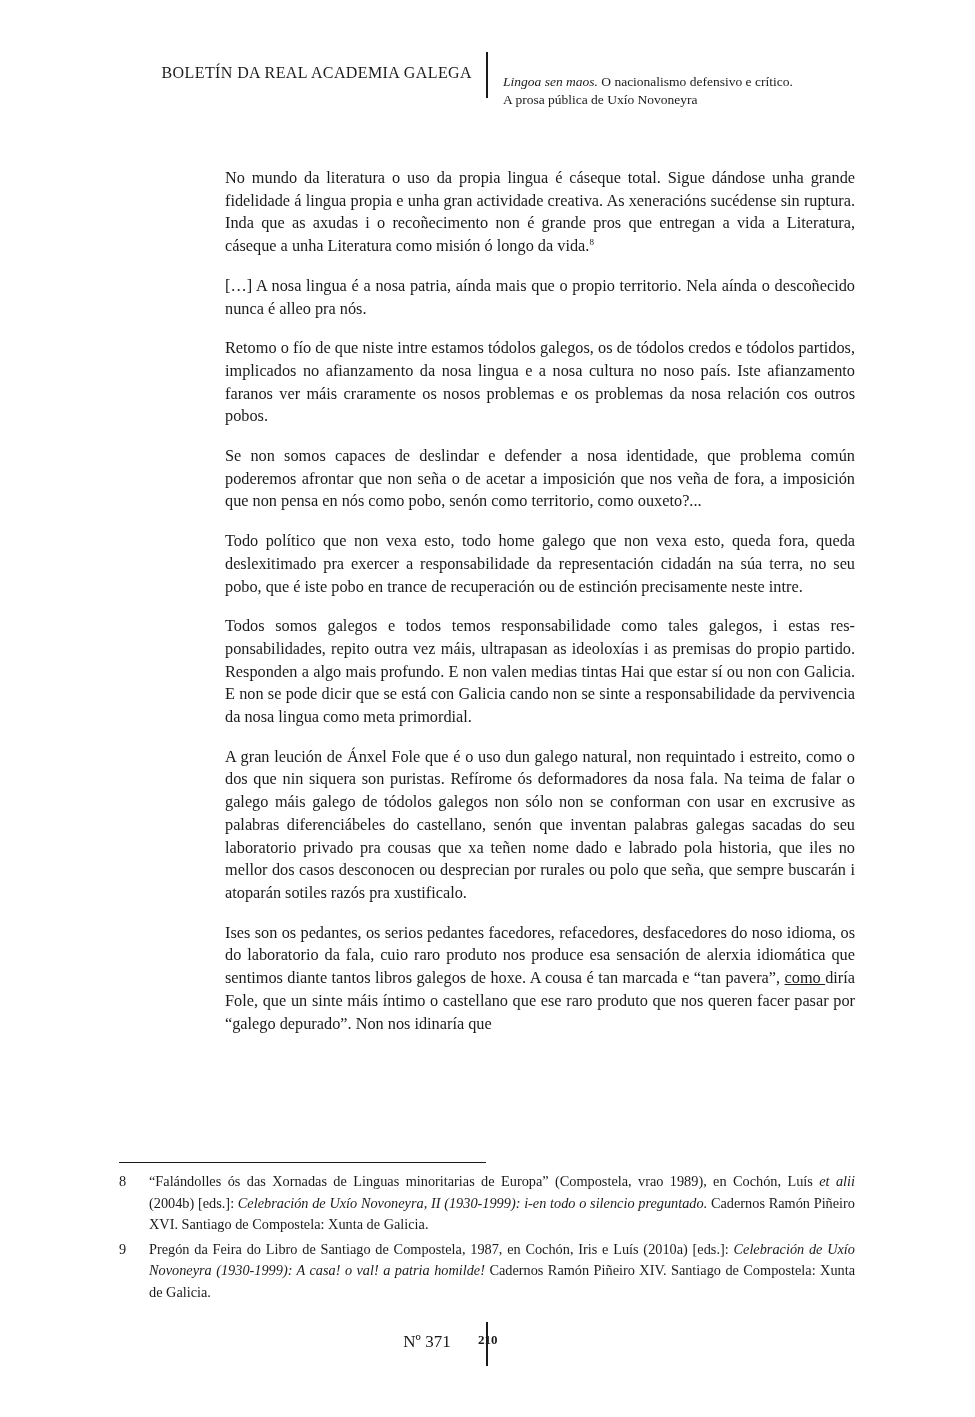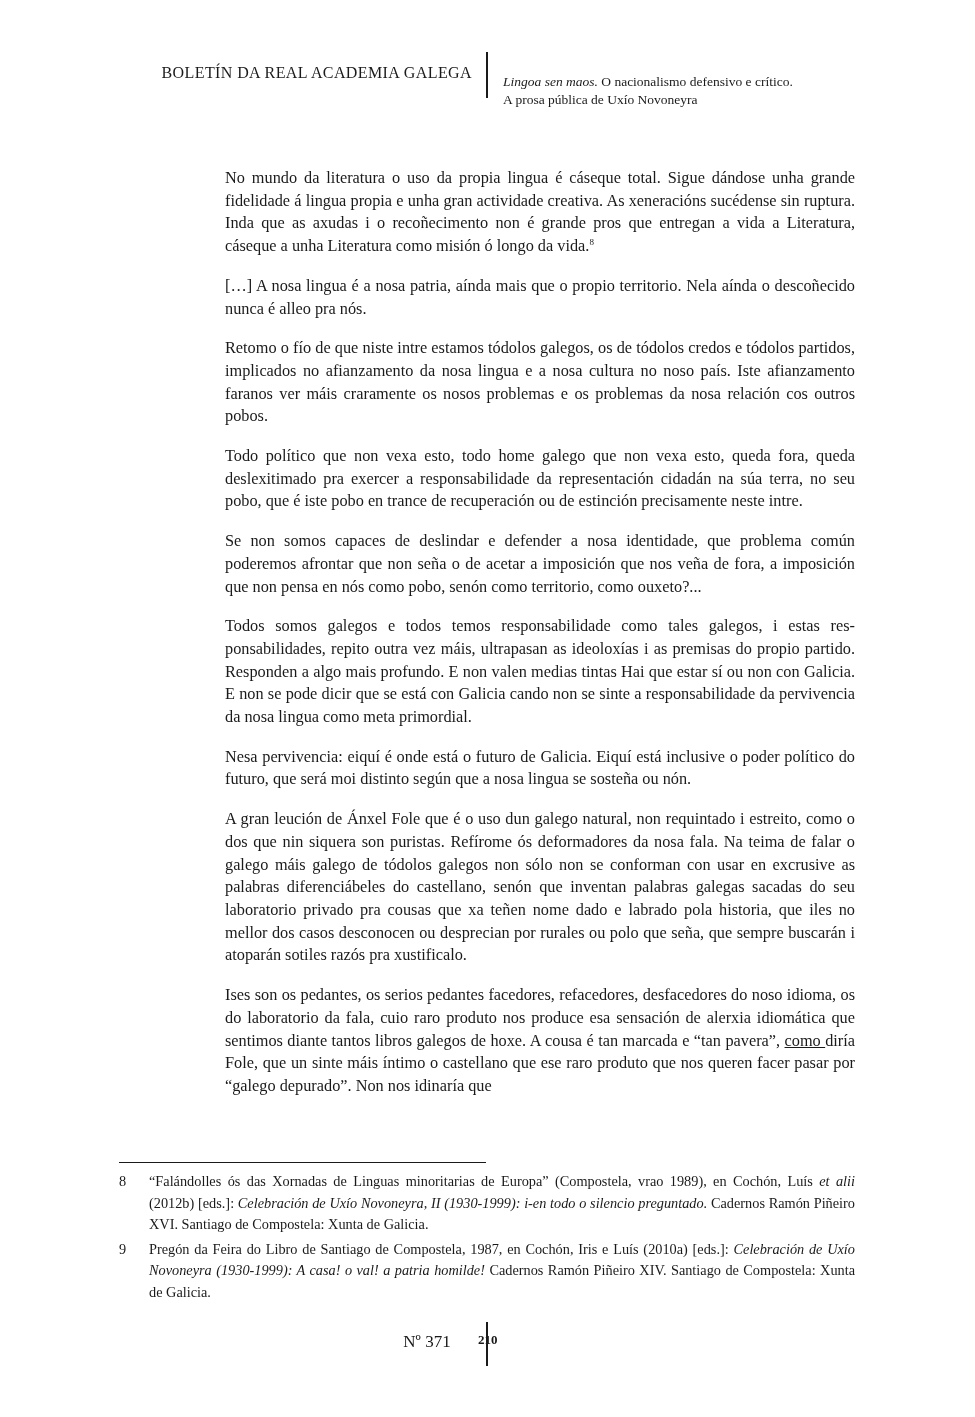--- a/index.html
+++ b/index.html
@@ -31,33 +31,32 @@
 <div class="header-divider"></div>
 <div class="header-right">
   <div><em>Lingoa sen maos.</em><span> O nacionalismo defensivo e crítico.</span></div>
   <div>A prosa pública de Uxío Novoneyra</div>
 </div>
 
 <div class="body">
   <p><span>No mundo da literatura o uso da propia lingua é cáseque total. Sigue dándose unha grande fidelidade á lingua propia e unha gran actividade creativa. As xeneracións sucédense sin ruptura. Inda que as axudas i o recoñecimento non é grande pros que entregan a vida a Literatura, cáseque a unha Literatura como misión ó longo da vida.</span><sup>8</sup></p>
   <p>[…] A nosa lingua é a nosa patria, aínda mais que o propio territorio. Nela aínda o descoñecido nunca é alleo pra nós.</p>
   <p>Retomo o fío de que niste intre estamos tódolos galegos, os de tódolos credos e tódo­los partidos, implicados no afianzamento da nosa lingua e a nosa cultura no noso país. Iste afianzamento faranos ver máis craramente os nosos problemas e os problemas da nosa relación cos outros pobos.</p>
+  <p>Se non somos capaces de deslindar e defender a nosa identidade, que problema común poderemos afrontar que non seña o de acetar a imposición que nos veña de fora, a imposición que non pensa en nós como pobo, senón como territorio, como ouxeto?...</p>
   <p>Todo político que non vexa esto, todo home galego que non vexa esto, queda fora, queda deslexitimado pra exercer a responsabilidade da representación cidadán na súa terra, no seu pobo, que é iste pobo en trance de recuperación ou de estinción precisa­mente neste intre.</p>
-  <p>Se non somos capaces de deslindar e defender a nosa identidade, que problema común poderemos afrontar que non seña o de acetar a imposición que nos veña de fora, a imposición que non pensa en nós como pobo, senón como territorio, como ouxeto?...</p>
   <p>Todos somos galegos e todos temos responsabilidade como tales galegos, i estas res­ponsabilidades, repito outra vez máis, ultrapasan as ideoloxías i as premisas do propio partido. Responden a algo mais profundo. E non valen medias tintas Hai que estar sí ou non con Galicia. E non se pode dicir que se está con Galicia cando non se sinte a responsabilidade da pervivencia da nosa lingua como meta primordial.</p>
-  <p>Nesa pervivencia: eiquí é onde está o futuro de Galicia. Eiquí está inclusive o poder político do futuro, que será moi distinto según que a nosa lingua se sosteña ou nón.</p>
   <p>A gran leución de Ánxel Fole que é o uso dun galego natural, non requintado i estrei­to, como o dos que nin siquera son puristas. Refírome ós deformadores da nosa fala. Na teima de falar o galego máis galego de tódolos galegos non sólo non se conforman con usar en excrusive as palabras diferenciábeles do castellano, senón que inventan palabras galegas sacadas do seu laboratorio privado pra cousas que xa teñen nome dado e labrado pola historia, que iles no mellor dos casos desconocen ou desprecian por rurales ou polo que seña, que sempre buscarán i atoparán sotiles razós pra xustificalo.</p>
   <p><span>Ises son os pedantes, os serios pedantes facedores, refacedores, desfacedores do noso idioma, os do laboratorio da fala, cuio raro produto nos produce esa sensación de aler­xia idiomática que sentimos diante tantos libros galegos de hoxe. A cousa é tan mar­cada e “tan pavera”, </span><u>como </u><span>diría Fole, que un sinte máis íntimo o castellano que ese raro produto que nos queren facer pasar por “galego depurado”. Non nos idinaría que</span></p>
 </div>
 
 <div class="fn-rule"></div>
 <div class="footnotes">
   <div class="fn">
     <span class="fn-num">8</span>
-    <span class="fn-text"><span>“Falándolles ós das Xornadas de Linguas minoritarias de Europa” (Compostela, vrao 1989), en Cochón, Luís </span><i>et alii</i><span> (2012b) [eds.]: </span><i>Celebración de Uxío Novoneyra, II (1930-1999): i-en todo o silencio preguntado.</i><span> Cadernos Ramón Piñeiro XVI. Santiago de Compostela: Xunta de Galicia.</span></span>
+    <span class="fn-text"><span>“Falándolles ós das Xornadas de Linguas minoritarias de Europa” (Compostela, vrao 1989), en Cochón, Luís </span><i>et alii</i><span> (2004b) [eds.]: </span><i>Celebración de Uxío Novoneyra, II (1930-1999): i-en todo o silencio preguntado.</i><span> Cadernos Ramón Piñeiro XVI. Santiago de Compostela: Xunta de Galicia.</span></span>
   </div>
   <div class="fn">
     <span class="fn-num">9</span>
     <span class="fn-text"><span>Pregón da Feira do Libro de Santiago de Compostela, 1987, en Cochón, Iris e Luís (2010a) [eds.]: </span><i>Cele­bración de Uxío Novoneyra (1930-1999): A casa! o val! a patria homilde!</i><span> Cadernos Ramón Piñeiro XIV. Santiago de Compostela: Xunta de Galicia.</span></span>
   </div>
 </div>
 
 <div class="footer-left">Nº 371</div>
 <div class="footer-divider"></div>
 <div class="footer-right">210</div>

